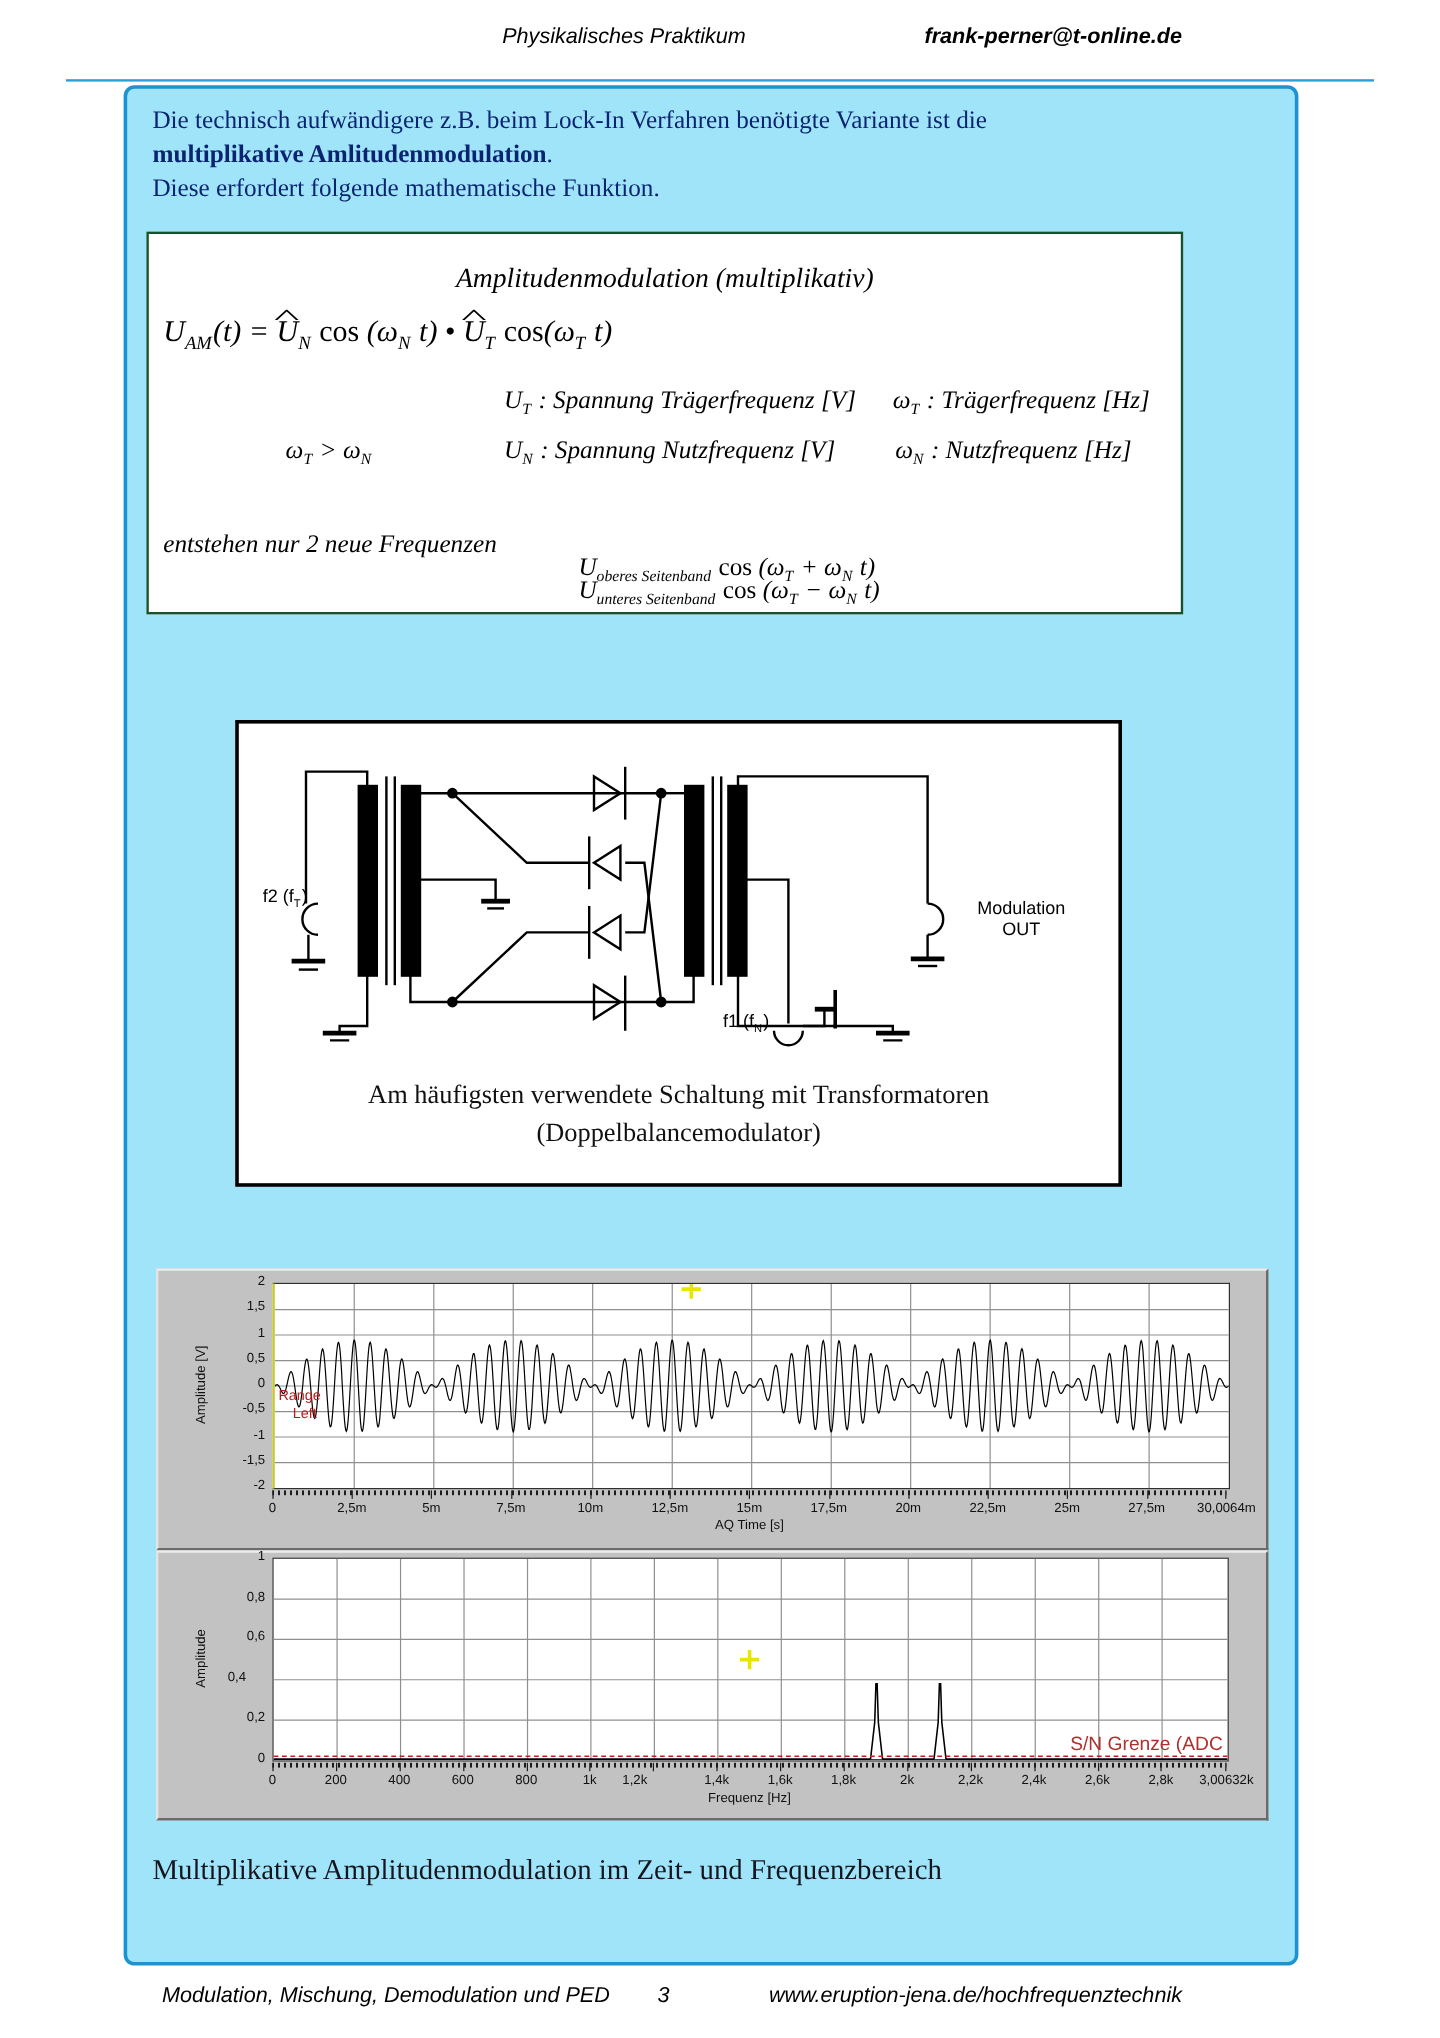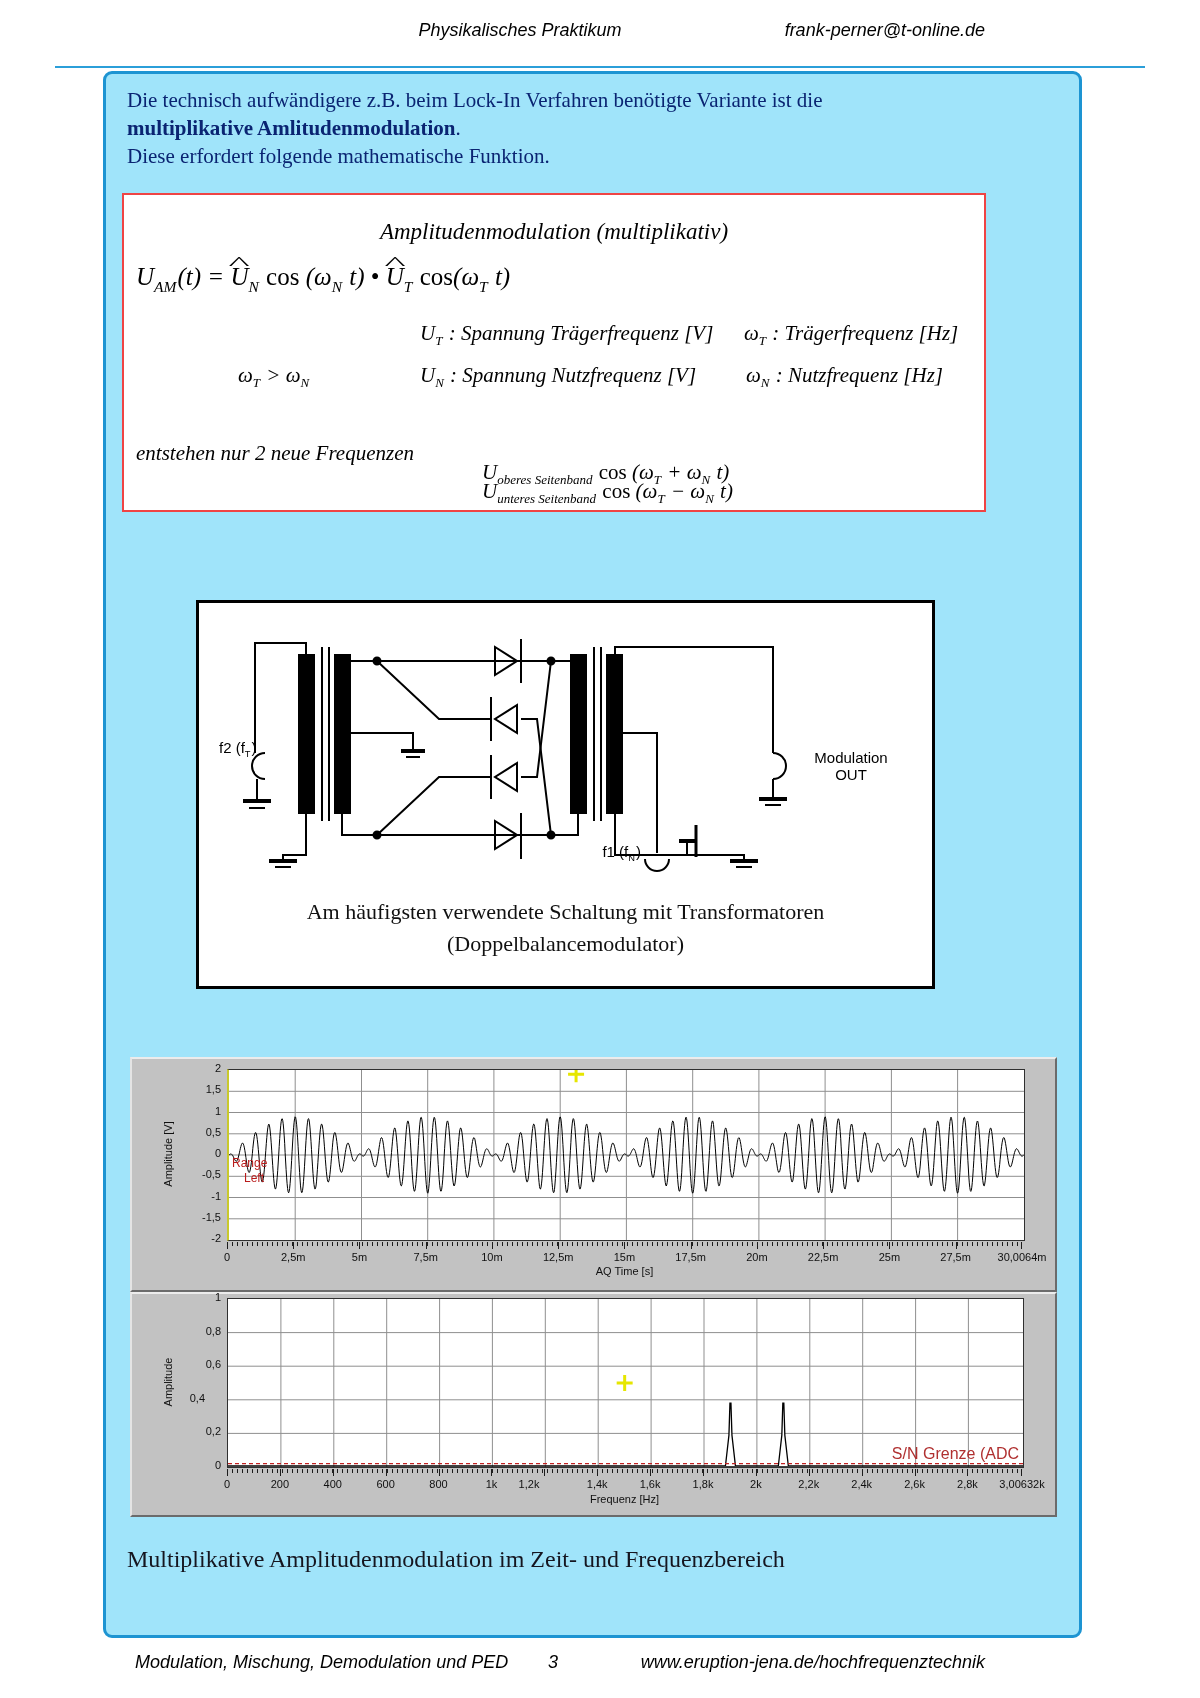--- a/index.html
+++ b/index.html
@@ -1,27 +1,27 @@
 <!DOCTYPE html>
 <html><head>
 <meta charset="utf-8">
 <style>
   html,body{margin:0;padding:0;}
   body{position:relative;width:1200px;height:1698px;background:#fff;
        font-family:"Liberation Sans","DejaVu Sans",sans-serif;overflow:hidden;}
   .hdr{position:absolute;left:55px;top:18px;width:930px;font-style:italic;font-size:18px;line-height:24px;color:#000;}
   .hdr-line2{position:relative;text-align:center;}
-  .hdr-email{position:absolute;right:0;top:0;}
+  .hdr-email{position:absolute;right:0;top:0;font-weight:bold;}
   .hdr-line1{text-align:center;}
   #hdr-rule{position:absolute;left:55px;top:66px;width:1090px;height:2px;background:#2b9fd9;}
   #bluepanel{position:absolute;left:103px;top:71px;width:979px;height:1567px;background:#a0e4fa;
              border:3px solid #1d94d2;border-radius:9px;box-sizing:border-box;}
   #intro{position:absolute;left:127px;top:86px;width:880px;font-family:"Liberation Serif","DejaVu Serif",serif;
          font-size:21px;line-height:28px;color:#0a2472;}
-  #fbox{position:absolute;left:122px;top:193px;width:860px;height:315px;background:#fff;border:2px solid #ef4444;
+  #fbox{position:absolute;left:122px;top:193px;width:860px;height:315px;background:#fff;border:2px solid #14532d;
         font-family:"Liberation Serif","DejaVu Serif",serif;color:#000;}
   .fline{position:absolute;font-style:italic;font-size:21px;white-space:nowrap;}
   #ftitle{left:0;top:24px;width:100%;text-align:center;font-size:23px;}
   #feq{left:12px;top:68px;font-size:25px;}
   .tok-s{font-size:62%;position:relative;top:0.42em;margin-right:1px;}
   .tok-r{font-style:normal;}
   .tok-hat{position:relative;display:inline-block;}
   .tok-hat .hm{position:absolute;left:50%;top:-0.5em;transform:translateX(-50%) scaleX(2.5);
                font-style:normal;font-size:0.72em;}
   #cbox{position:absolute;left:196px;top:600px;width:733px;height:383px;background:#fff;border:3px solid #000;}

